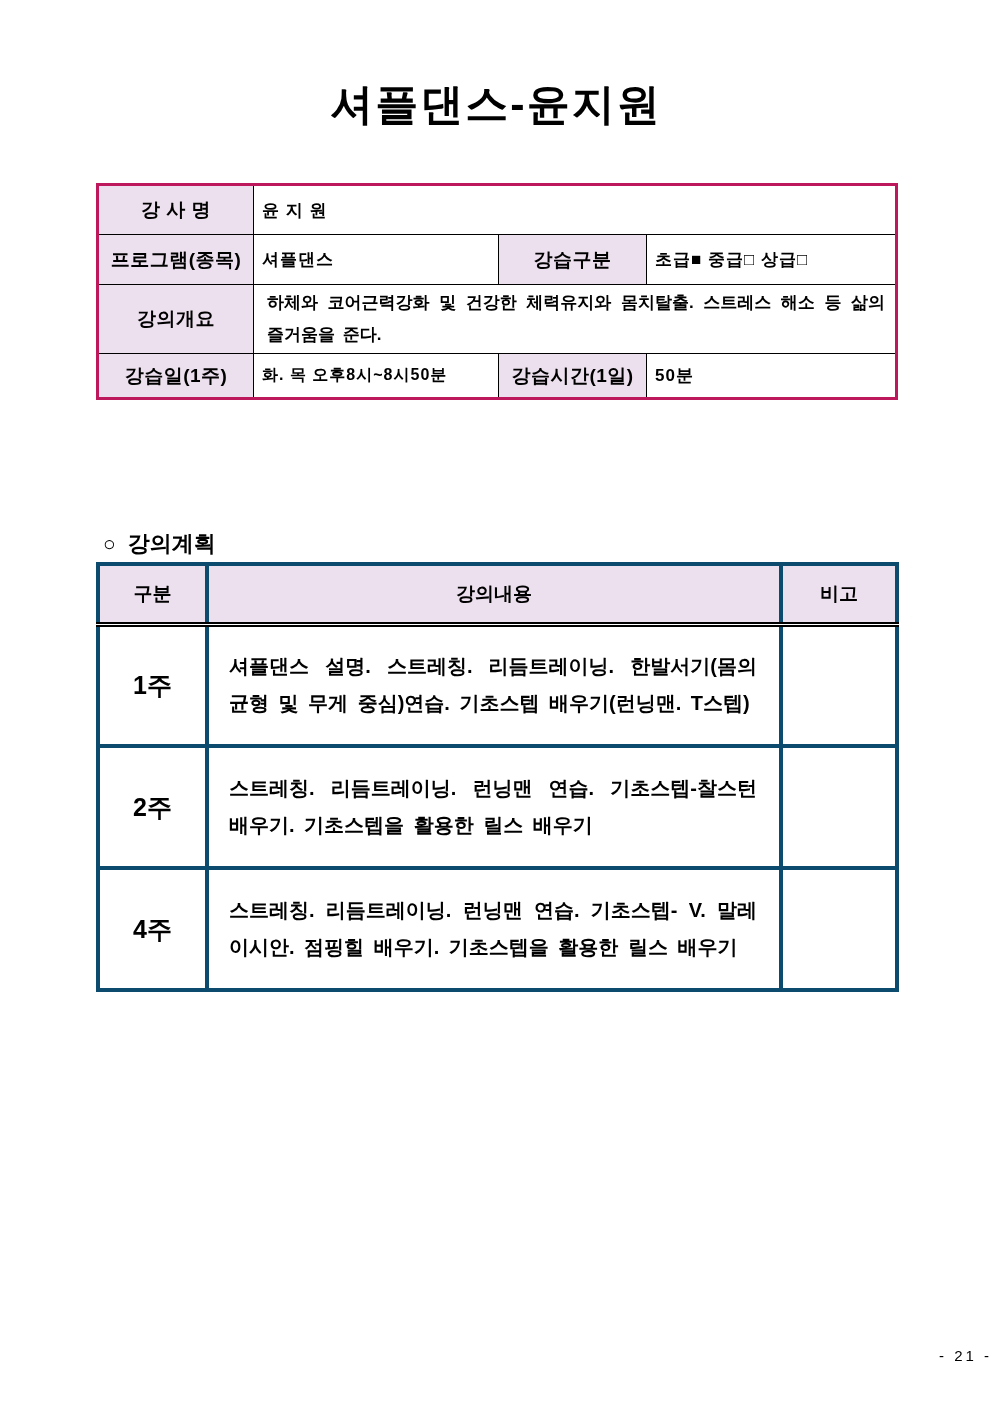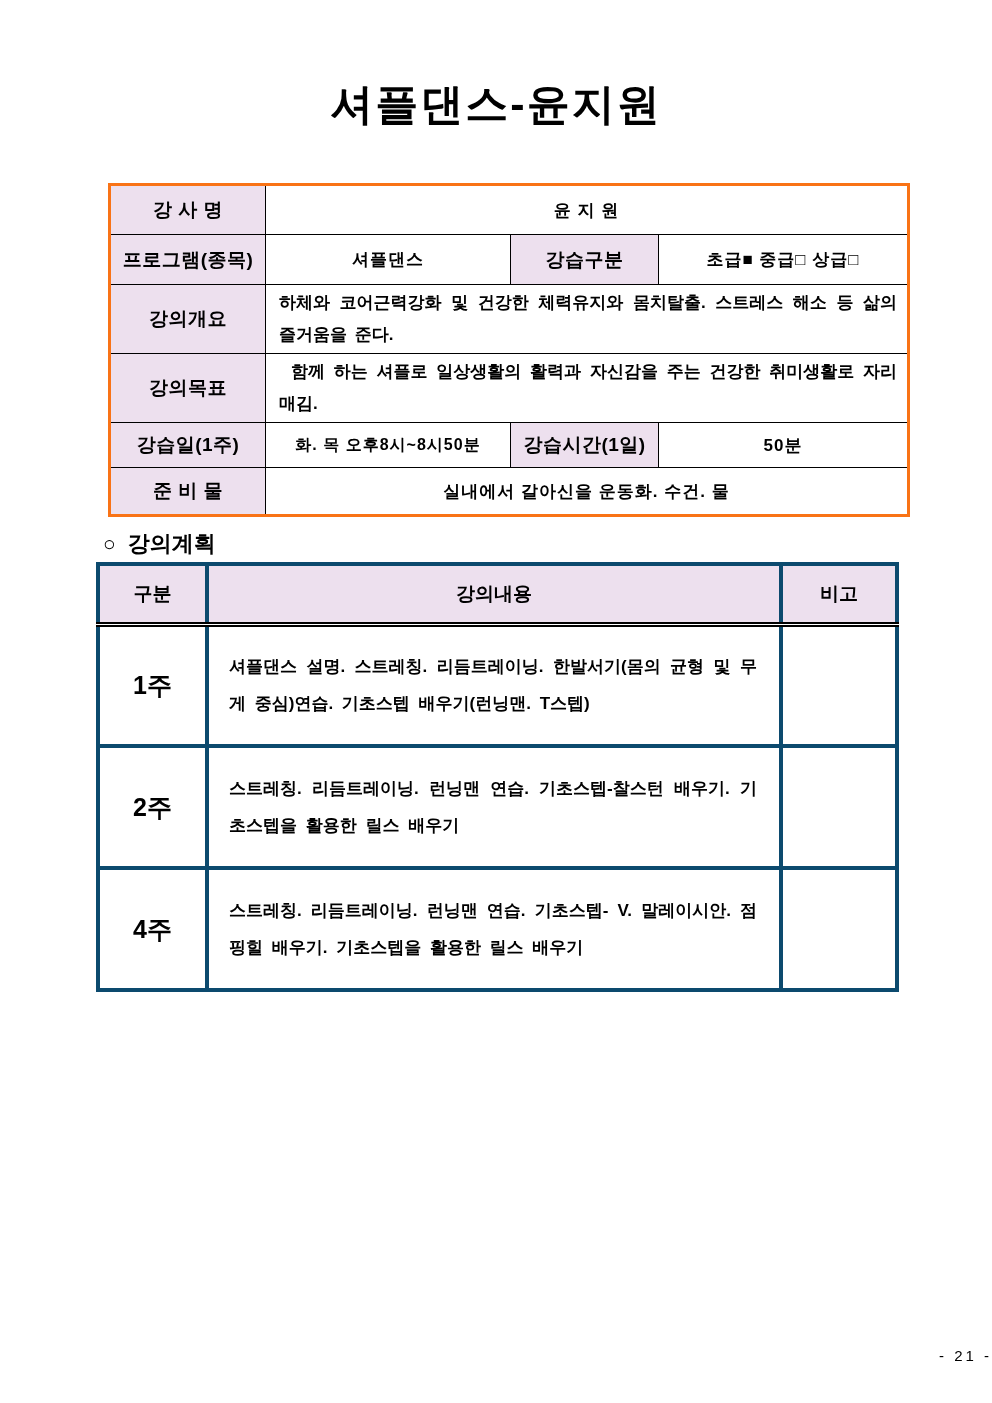--- a/index.html
+++ b/index.html
@@ -23,42 +23,42 @@
     text-align: center;
     font-size: 43px;
     font-weight: bold;
     letter-spacing: 2px;
   }
 
   
   table { border-collapse: collapse; table-layout: fixed; }
   .info-table {
     position: absolute;
-    left: 108px;
+    left: 96px;
     top: 183px;
     width: 799px;
-    border: 3px solid #f97316;
+    border: 3px solid #be185d;
   }
   .info-table td { border: 1px solid #000; overflow: hidden; }
 
   .label-cell {
     background: #EDE0EE;
     text-align: center;
     vertical-align: middle;
     font-weight: bold;
     font-size: 19px;
     letter-spacing: 0.5px;
   }
   .value-cell {
     vertical-align: middle;
     font-weight: bold;
     font-size: 17px;
     padding: 2px 8px;
   }
-  .value-center { text-align: center; letter-spacing: 1px; }
+  .value-center { text-align: left; letter-spacing: 1px; }
   .value-para {
     text-align: justify;
     line-height: 32px;
     word-spacing: 3px;
     padding: 2px 10px 2px 13px;
   }
   .value-indent { text-indent: 12px; }
 
   .row-h50 { height: 50px; }
   .row-h63 { height: 63px; }
@@ -100,21 +100,21 @@
   .week-row { height: 122px; }
   .week-cell {
     text-align: center;
     vertical-align: middle;
     font-weight: bold;
     font-size: 25px;
   }
   .content-cell {
     vertical-align: middle;
     font-weight: bold;
-    font-size: 17px;
+    font-size: 20px;
     line-height: 37px;
     text-align: justify;
     word-spacing: 4px;
     padding: 4px 22px 4px 20px;
   }
   .note-cell { vertical-align: middle; }
 
   .page-number {
     position: absolute;
     top: 1347px;
@@ -147,33 +147,25 @@
     <tr class="row-h50">
       <td class="label-cell">프로그램(종목)</td>
       <td class="value-cell value-center">셔플댄스</td>
       <td class="label-cell">강습구분</td>
       <td class="value-cell value-center">초급■ 중급□ 상급□</td>
     </tr>
     <tr class="row-h63">
       <td class="label-cell">강의개요</td>
       <td class="value-cell value-para" colspan="3">하체와 코어근력강화 및 건강한 체력유지와 몸치탈출. 스트레스 해소 등 삶의 즐거움을 준다.</td>
     </tr>
-    <tr class="row-h55">
-      <td class="label-cell">강의목표</td>
-      <td class="value-cell value-para value-indent" colspan="3">함께 하는 셔플로 일상생활의 활력과 자신감을 주는 건강한 취미생활로 자리매김.</td>
-    </tr>
     <tr class="row-h45">
       <td class="label-cell">강습일(1주)</td>
       <td class="value-cell value-center" style="font-size:16px">화. 목 오후8시~8시50분</td>
       <td class="label-cell">강습시간(1일)</td>
       <td class="value-cell value-center">50분</td>
-    </tr>
-    <tr class="row-h48">
-      <td class="label-cell">준 비 물</td>
-      <td class="value-cell value-center" colspan="3">실내에서 갈아신을 운동화. 수건. 물</td>
     </tr>
   </tbody>
     </table>
 
   <div class="section-heading">
     <span class="circle-bullet">○</span>
     <span>강의계획</span>
   </div>
 
   <table class="schedule-table">

